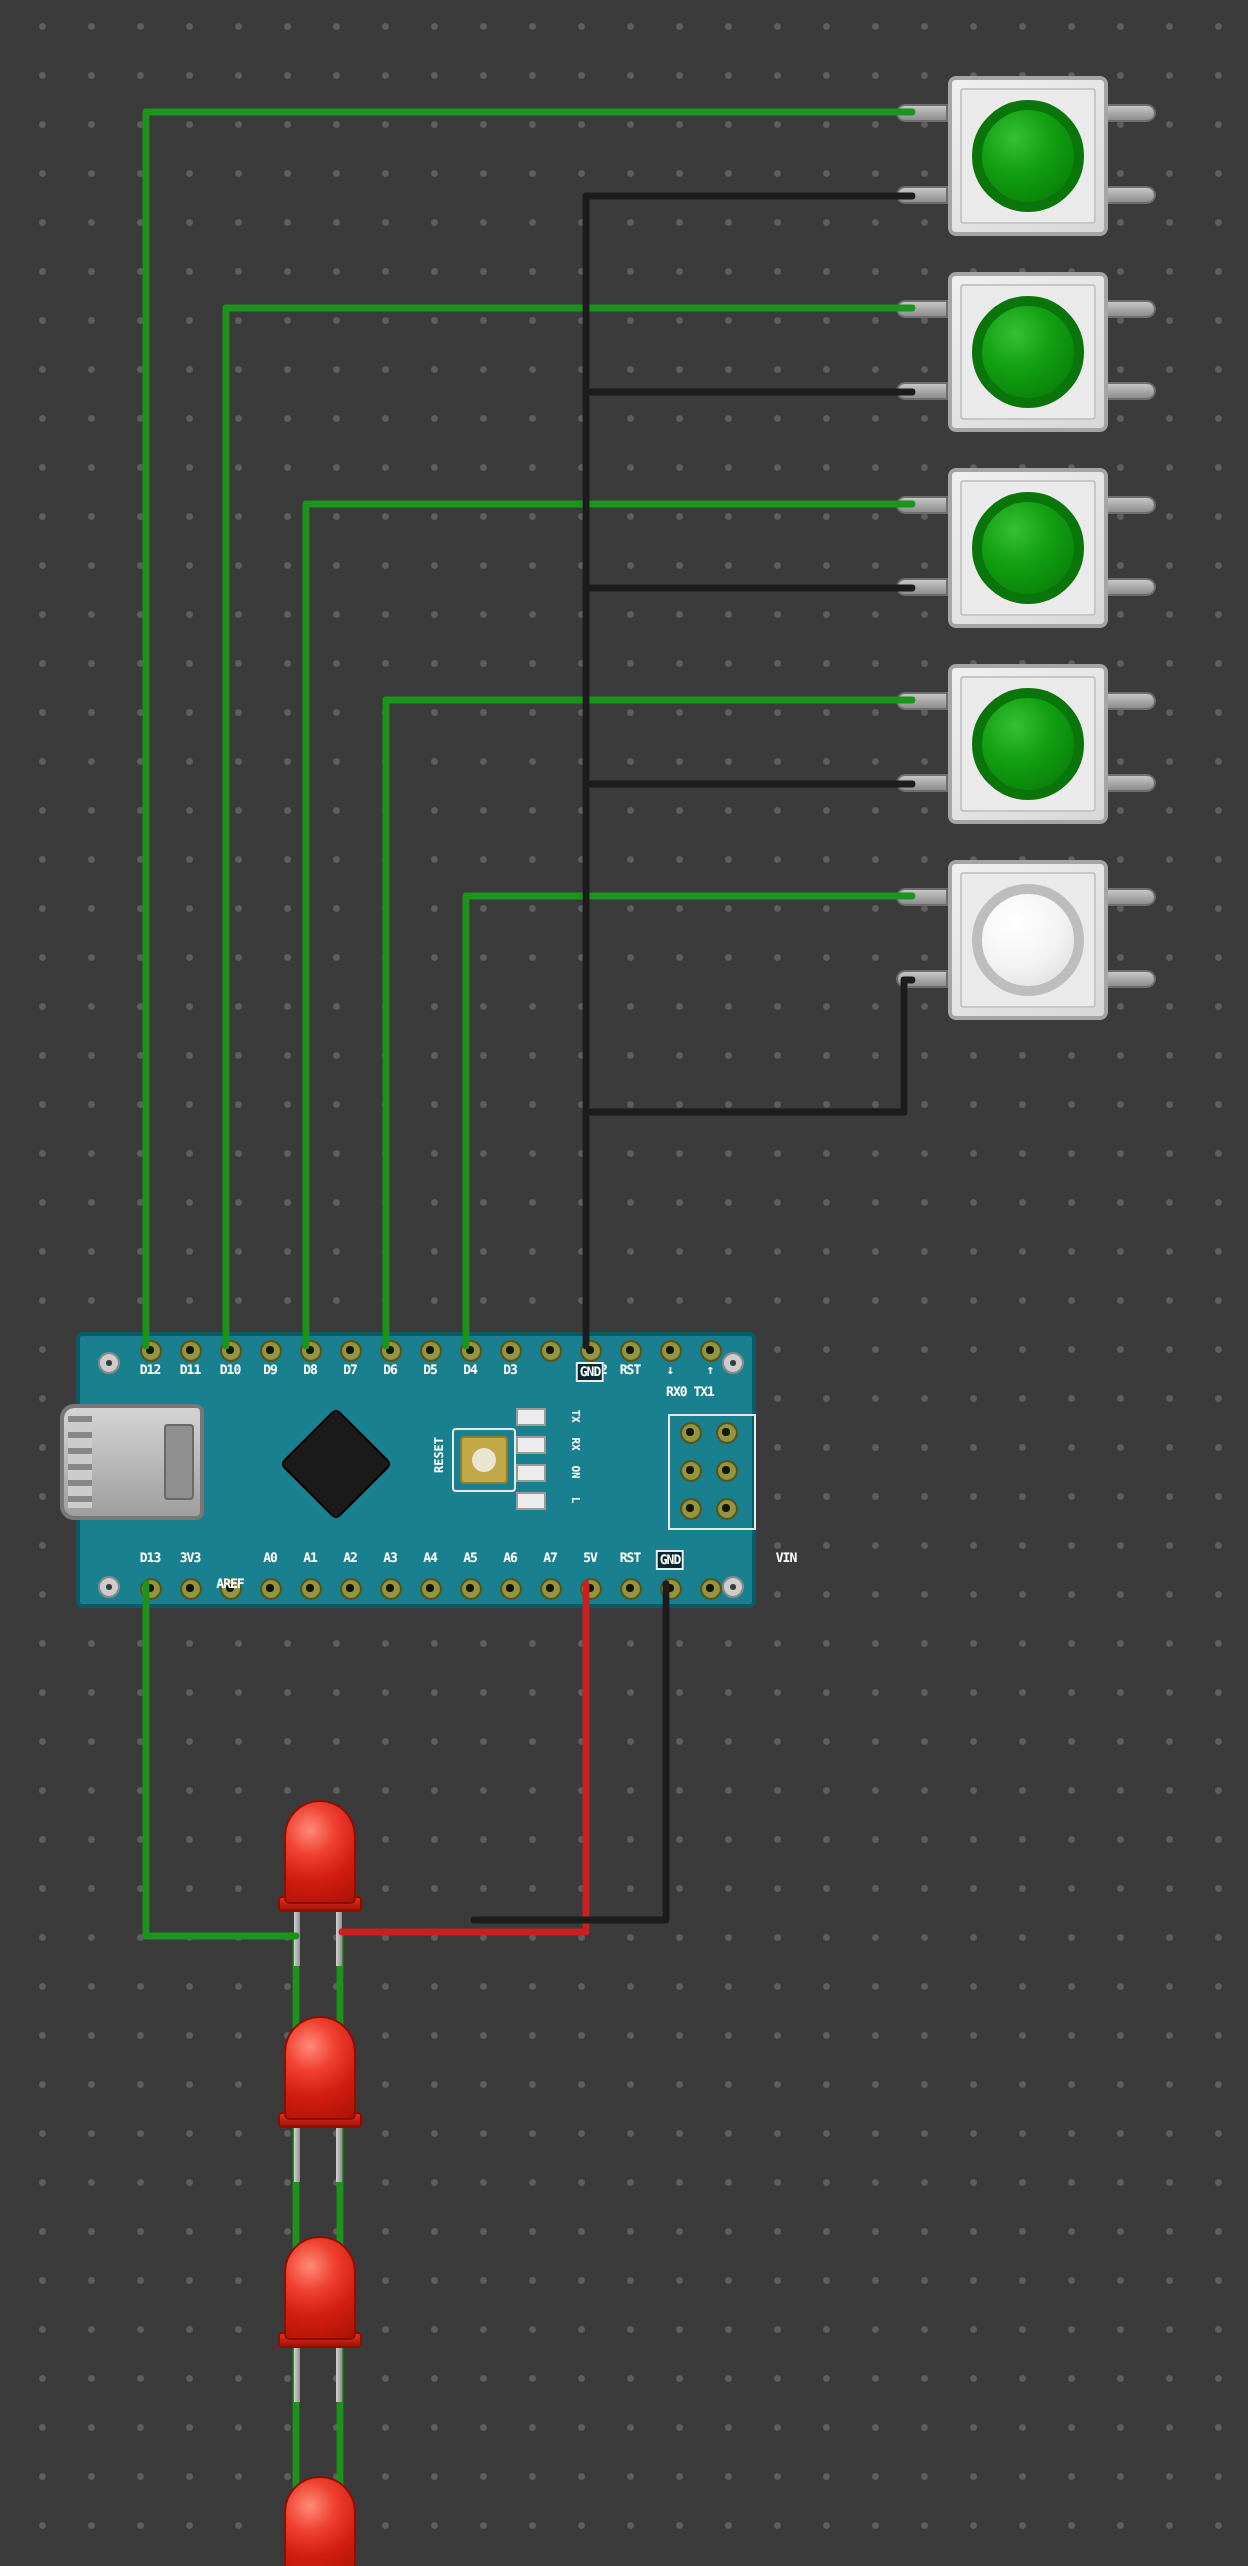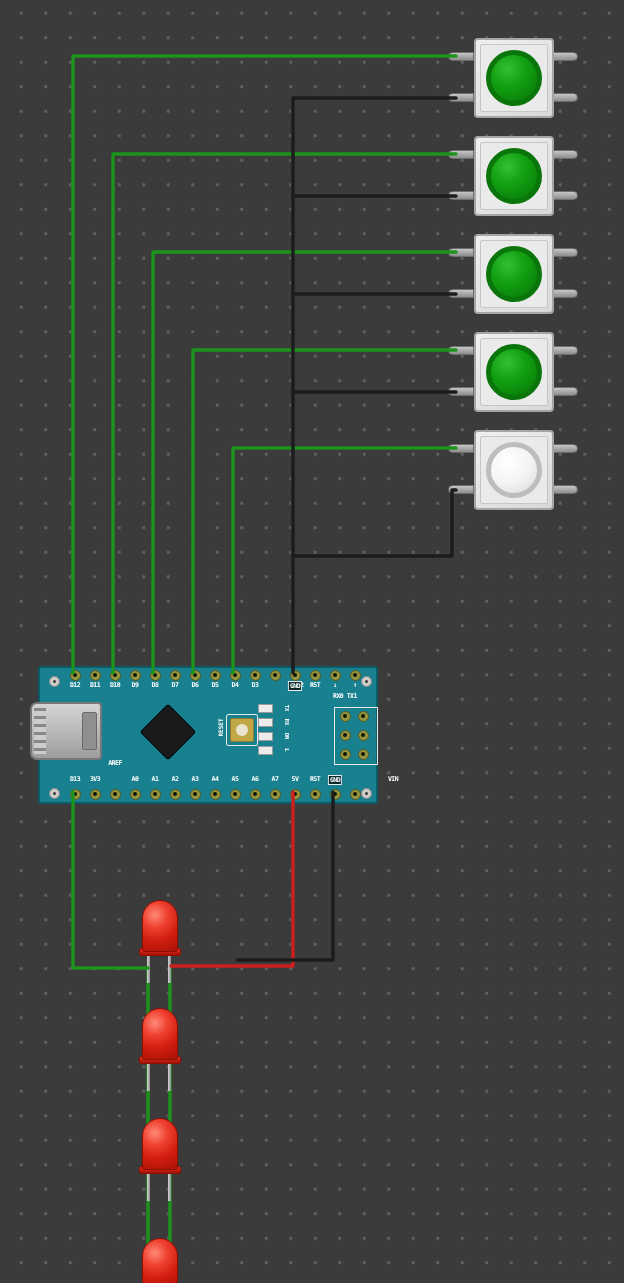--- a/index.html
+++ b/index.html
@@ -178,21 +178,21 @@
       <div class="pinlabel" style="left: 275px; top: 13px;">RST</div>
       <div class="pin" style="left: 289.5px; top: 1.5px;"></div>
       <div class="pinlabel" style="left: 295px; top: 13px;">↓</div>
       <div class="pin" style="left: 309.5px; top: 1.5px;"></div>
       <div class="pinlabel" style="left: 315px; top: 13px;">↑</div>
       <div class="pin" style="left: 29.5px; top: 120.5px;"></div>
       <div class="pinlabel" style="left: 35px; top: 107px;">D13</div>
       <div class="pin" style="left: 49.5px; top: 120.5px;"></div>
       <div class="pinlabel" style="left: 55px; top: 107px;">3V3</div>
       <div class="pin" style="left: 69.5px; top: 120.5px;"></div>
-      <div class="pinlabel" style="left: 75px; top: 91px;">AREF</div>
+      <div class="pinlabel" style="left: 75px; top: 120px;">AREF</div>
       <div class="pin" style="left: 89.5px; top: 120.5px;"></div>
       <div class="pinlabel" style="left: 95px; top: 107px;">A0</div>
       <div class="pin" style="left: 109.5px; top: 120.5px;"></div>
       <div class="pinlabel" style="left: 115px; top: 107px;">A1</div>
       <div class="pin" style="left: 129.5px; top: 120.5px;"></div>
       <div class="pinlabel" style="left: 135px; top: 107px;">A2</div>
       <div class="pin" style="left: 149.5px; top: 120.5px;"></div>
       <div class="pinlabel" style="left: 155px; top: 107px;">A3</div>
       <div class="pin" style="left: 169.5px; top: 120.5px;"></div>
       <div class="pinlabel" style="left: 175px; top: 107px;">A4</div>

